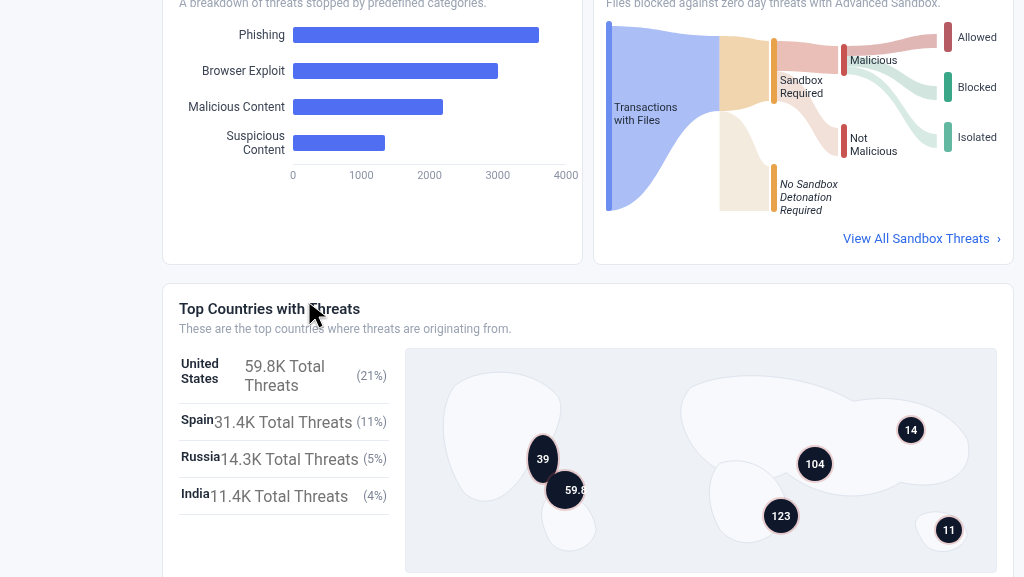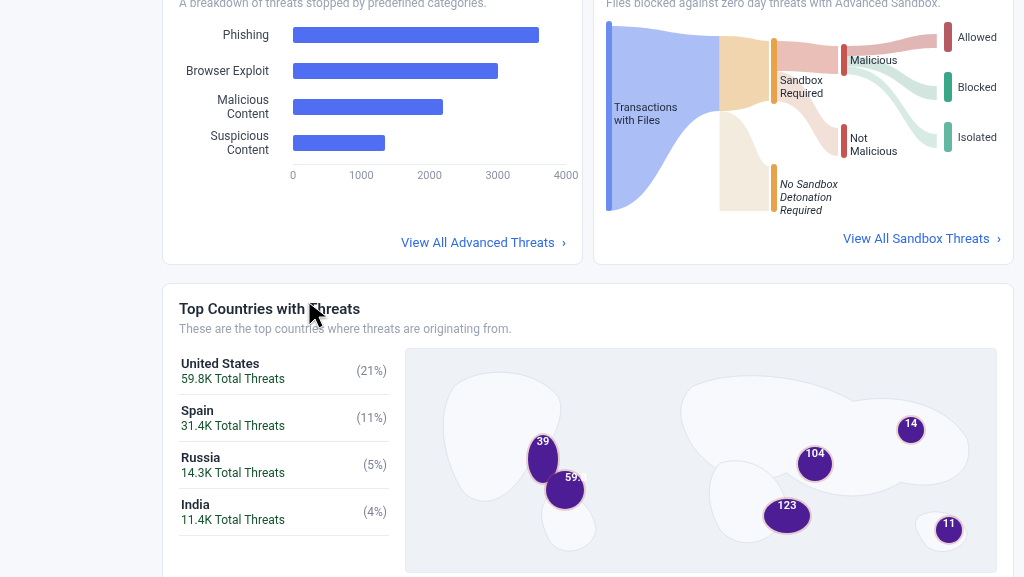--- a/index.html
+++ b/index.html
@@ -27,21 +27,21 @@
   .subtitle {
     color: #9aa3b2;
     font-size: 12px;
   }
 
   
   #threat-card { left: 162px; top: -15px; width: 421px; height: 280px; padding: 10px 16px 12px 16px; }
   #threat-card .subtitle { margin-bottom: 8px; }
   .bar-chart { position: relative; height: 205px; margin-left: 4px; margin-top: 10px; }
   .bar-row { display: flex; align-items: center; height: 30px; margin-bottom: 6px; }
-  .bar-label { width: 110px; text-align: right; font-size: 12px; color: #3b4454; padding-right: 24px; }
+  .bar-label { width: 110px; text-align: right; font-size: 12px; color: #3b4454; padding-right: 8px; }
   .bar-track { flex: 1; position: relative; height: 16px; }
   .bar-fill { position: absolute; left: 0; top: 0; bottom: 0; background: #4f6ef2; border-radius: 2px; }
   .x-axis { position: relative; display: flex; margin-left: 110px; font-size: 11px; color: #8b93a5; padding-top: 4px; border-top: 1px solid #e8ecf3; }
   .x-tick { position: absolute; transform: translateX(-50%); }
   .link-row { text-align: right; margin-top: 10px; font-size: 13px; color: #2f6be8; }
   .link-row .chev { margin-left: 4px; font-weight: 600; }
 
   
   #sandbox-card { left: 593px; top: -15px; width: 421px; height: 280px; padding: 10px 12px 12px 12px; }
   .sankey { position: relative; height: 205px; margin-top: 6px; }
@@ -50,27 +50,27 @@
   .right-legend { position: absolute; right: 4px; display: flex; flex-direction: column; gap: 20px; }
   .r-item { display: flex; align-items: center; font-size: 11px; color: #374151; height: 30px; }
   .r-swatch { width: 8px; height: 30px; border-radius: 3px; margin-right: 6px; }
 
   
   #countries-card { left: 162px; top: 283px; width: 852px; height: 340px; padding: 16px 16px; }
   #countries-card h3 { margin: 0 0 4px 0; font-size: 15px; font-weight: 600; }
   .country-body { display: flex; margin-top: 12px; }
   .country-list { width: 210px; }
   .country-item { border-bottom: 1px solid #e8ecf3; padding: 8px 2px 8px 2px; display: flex; align-items: center; justify-content: space-between; }
-  .c-left { display: flex; flex-direction: column; }
+  .c-left { display: flex; flex-direction: row; }
   .c-name { font-size: 13px; font-weight: 600; color: #1f2937; }
-  .c-sub { font-size: 12px; color: #14532d; margin-top: 1px; }
+  .c-sub { font-size: 16px; color: #737373; margin-top: 1px; }
   .c-pct { font-size: 12px; color: #7b8394; }
   .map { flex: 1; border: 1px solid #e8ecf3; margin-left: 16px; position: relative; background:#eef1f6; border-radius:4px; overflow:hidden; height: 225px; }
   .map svg { position:absolute; inset:0; }
-  .bubble { position: absolute; background: #4c1d95; color: #fff; border-radius: 50%; display: flex; justify-content: center; font-size: 11px; font-weight: 600; box-shadow: 0 0 0 2px rgba(194,85,78,0.25); }
+  .bubble { position: absolute; background: #0f172a; color: #fff; border-radius: 50%; display: flex; align-items: center; justify-content: center; font-size: 11px; font-weight: 600; box-shadow: 0 0 0 2px rgba(194,85,78,0.25); }
 
   
   .cursor { position: absolute; left: 307px; top: 301px; pointer-events: none; z-index: 50; }
   .cursor svg { filter: drop-shadow(0 1px 1px rgba(0,0,0,.4)); }
 </style>
 </head>
 <body>
 
 <div class="canvas">
 
@@ -104,24 +104,20 @@
       </div>
       <div class="x-axis">
         <span class="x-tick" style="left:0%">0</span>
         <span class="x-tick" style="left:25%">1000</span>
         <span class="x-tick" style="left:50%">2000</span>
         <span class="x-tick" style="left:75%">3000</span>
         <span class="x-tick" style="left:100%">4000</span>
       </div>
     </div>
 
-    <div class="link-row">
-      <span>View All Advanced Threats</span>
-      <span class="chev">›</span>
-    </div>
   </div>
 
   <div id="sandbox-card" class="card">
     <div class="subtitle">Files blocked against zero day threats with Advanced Sandbox.</div>
 
     <div class="sankey">
       <svg viewBox="0 0 400 205" preserveAspectRatio="none" style="position:absolute;inset:0;width:100%;height:100%;">
 
         <path d="M0,10 C60,10 60,20 115,20 L115,95 C60,95 60,195 0,195 Z" fill="#8fa8f2" opacity="0.75"></path>
 
@@ -220,21 +216,21 @@
         </svg>
         <div class="bubble" style="left:122px;top:86px;width:30px;height:48px;">
             <span>39</span>
           </div>
         <div class="bubble" style="left:140px;top:122px;width:38px;height:38px;padding-left:22px;">
             <span>59.8</span>
           </div>
         <div class="bubble" style="left:392px;top:98px;width:34px;height:34px;">
             <span>104</span>
           </div>
-        <div class="bubble" style="left:358px;top:150px;width:46px;height:34px;">
+        <div class="bubble" style="left:358px;top:150px;width:34px;height:34px;">
             <span>123</span>
           </div>
         <div class="bubble" style="left:492px;top:68px;width:26px;height:26px;">
             <span>14</span>
           </div>
         <div class="bubble" style="left:530px;top:168px;width:26px;height:26px;">
             <span>11</span>
           </div>
       </div>
     </div>

